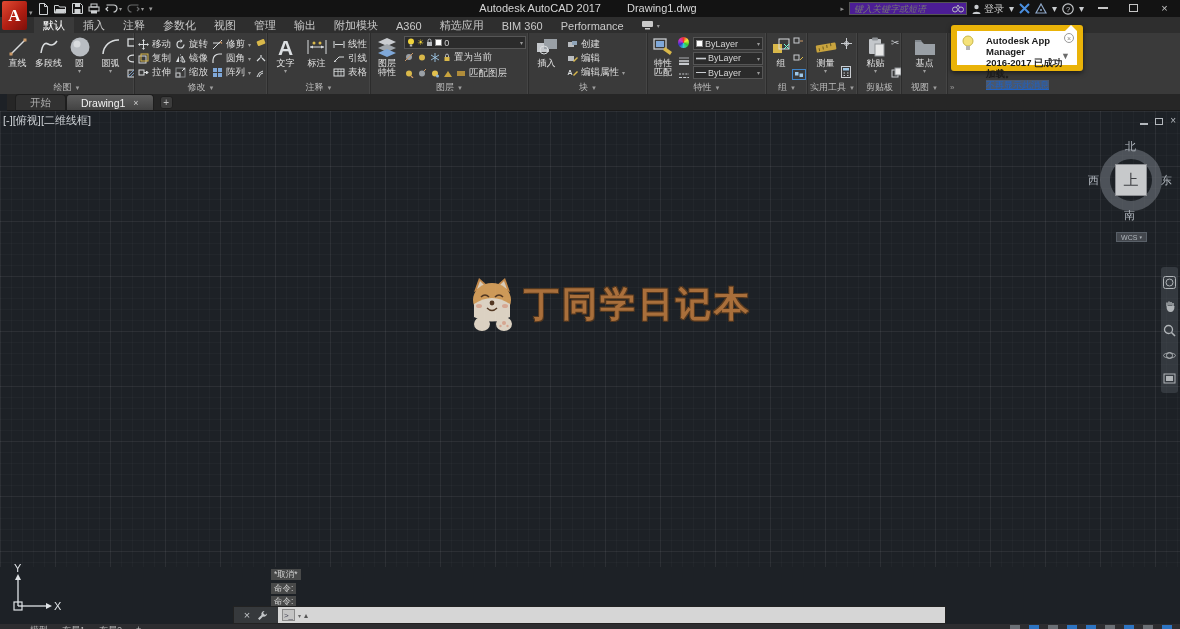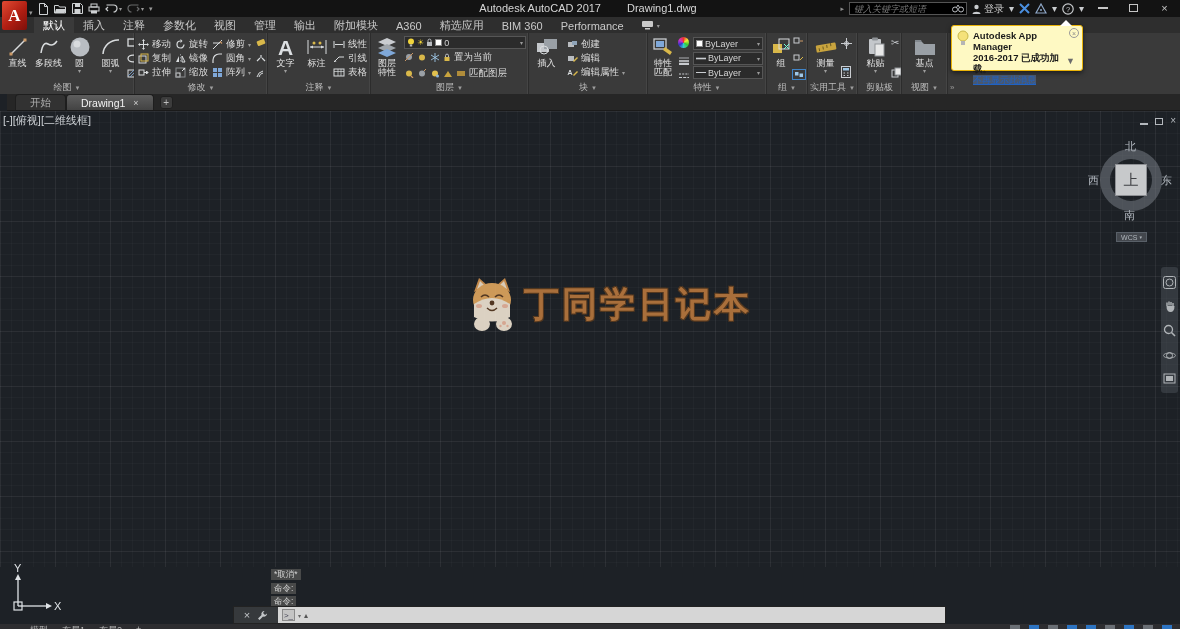--- a/index.html
+++ b/index.html
@@ -14,21 +14,21 @@
         background:linear-gradient(135deg,#e04a33 0%,#b01e12 55%,#7d100a 100%);
         border-radius:2px;display:flex;align-items:center;justify-content:center;
         color:#fff;font-weight:bold;font-size:17px;font-family:"Liberation Serif",serif;}
   .logo-caret{position:absolute;left:29px;top:9px;color:#9a9a9a;font-size:7px;z-index:40;}
   .qat{position:absolute;left:38px;top:2px;display:flex;align-items:center;gap:5px;height:13px;}
   .qat .qbtn{display:flex;align-items:center;gap:1px;color:#cfd2d4;}
   .qat .c{font-size:6px;color:#9a9a9a;}
   .title-center{position:absolute;left:296px;right:300px;top:2px;display:flex;
         justify-content:center;gap:26px;font-size:11px;color:#d6d6d6;white-space:nowrap;}
   .tb-right{position:absolute;right:96px;top:1px;display:flex;align-items:center;gap:5px;height:15px;}
-  .searchbox{display:flex;align-items:center;width:118px;height:13px;background:#000000;
+  .searchbox{display:flex;align-items:center;width:118px;height:13px;background:#4c1d95;
         border:1px solid #555;padding:0 2px;}
   .searchbox input{flex:1;min-width:0;background:transparent;border:none;outline:none;
         font-style:italic;font-size:9px;color:#8f8f8f;font-family:"Liberation Sans",sans-serif;}
   .tb-ic{color:#c9cccf;display:flex;align-items:center;gap:2px;font-size:10px;}
   .signin{color:#d0d0d0;font-size:10px;display:flex;align-items:center;gap:3px;}
   .winbtns{position:absolute;right:0;top:0;display:flex;height:16px;}
   .winbtn{width:31px;height:16px;display:flex;align-items:center;justify-content:center;color:#c6c6c6;}
   .wb-min{width:10px;height:2px;background:#c6c6c6;}
   .wb-max{width:9px;height:8px;border:1px solid #c6c6c6;}
   .wb-x{font-size:11px;}
@@ -133,23 +133,23 @@
   .cmd-up{color:#555;font-size:8px;padding-right:2px;}
 
   
   .statusbar{position:absolute;left:0;bottom:0;width:1180px;height:5px;background:#2d2d30;overflow:hidden;}
   .st-tabs{position:absolute;left:30px;top:0;font-size:9px;color:#bbb;display:flex;gap:14px;}
   .st-ics{position:absolute;right:8px;top:1px;display:flex;gap:9px;}
   .st-ic{width:10px;height:4px;background:#2d74c2;}
   .st-ic.g{background:#6a6f75;}
 
   
-  .notif{position:absolute;left:951px;top:25px;width:132px;height:46px;background:#fef9c3;
-        border:1px solid #eab308;border-radius:3px;z-index:60;
-        box-shadow:0 2px 5px rgba(0,0,0,0.5);padding:4px 5px 2px 5px;display:flex;gap:4px;}
+  .notif{position:absolute;left:951px;top:25px;width:132px;height:46px;background:#ffffff;
+        border:6px solid #eab308;border-radius:3px;z-index:60;
+        box-shadow:0 2px 5px rgba(0,0,0,0.5);padding:4px 5px 2px 5px;display:flex;gap:12px;}
   .notif-arrow{position:absolute;left:108px;top:-6px;width:0;height:0;
         border-left:6px solid transparent;border-right:6px solid transparent;border-bottom:6px solid #fff;}
   .notif-body{flex:1;font-size:9.5px;line-height:11px;color:#1a1a1a;font-weight:bold;}
   .notif-link{font-weight:normal;font-size:9px;color:#1f62c5;text-decoration:underline;
         background:rgba(110,160,235,0.3);}
   .notif-close{position:absolute;right:3px;top:2px;width:10px;height:10px;border:1px solid #9a9a9a;
         border-radius:50%;color:#8a8a8a;font-size:7px;display:flex;align-items:center;justify-content:center;}
   .notif-caret{position:absolute;right:7px;bottom:4px;color:#6b6b6b;font-size:9px;}
 </style>
 </head>

